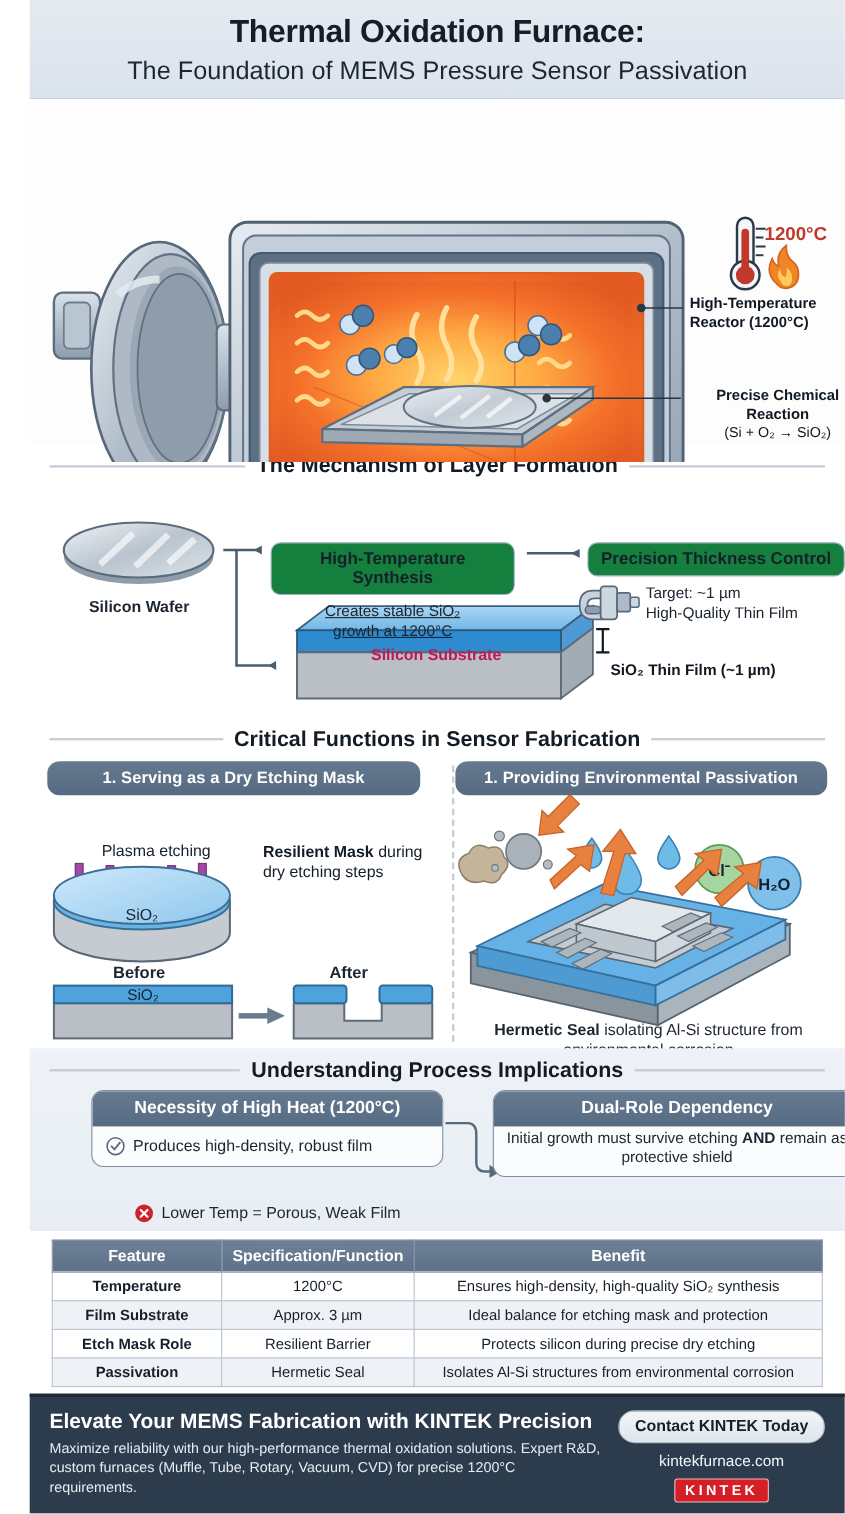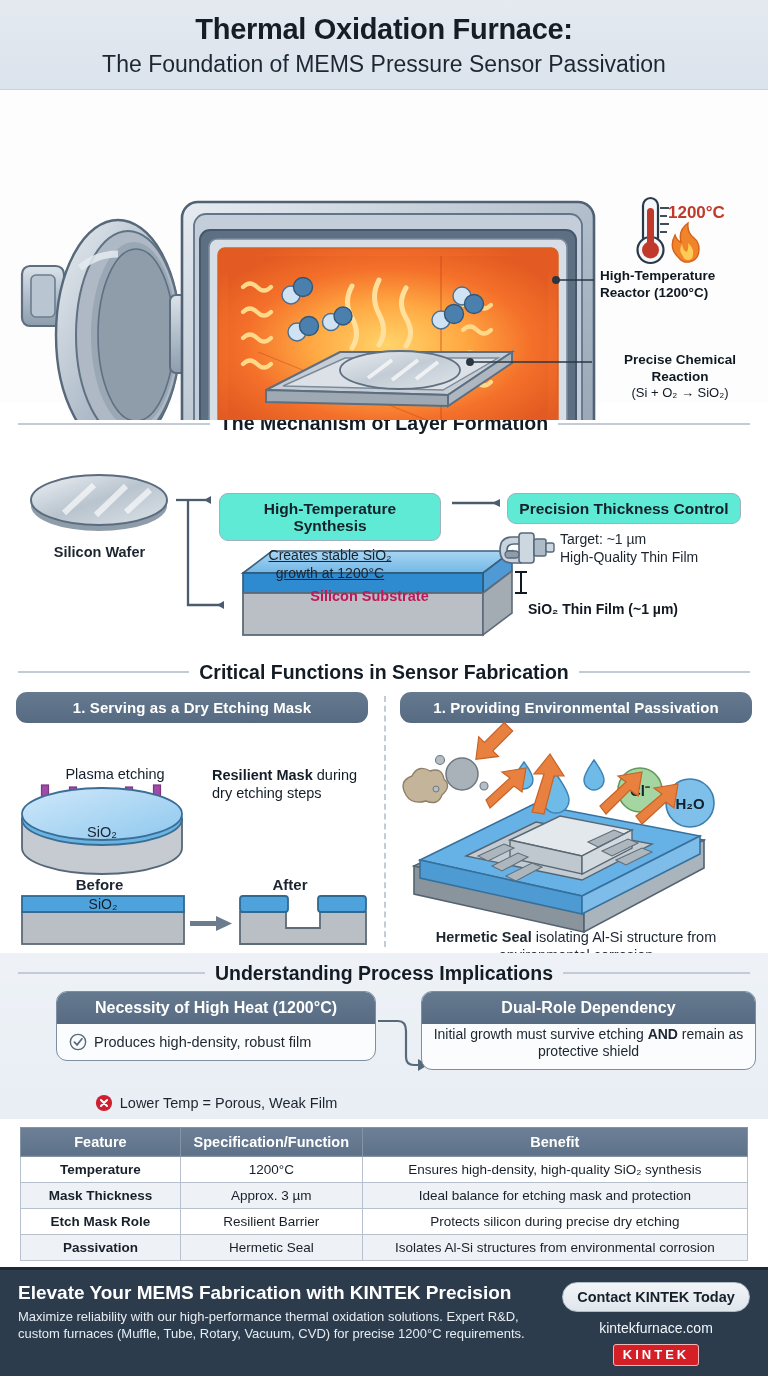--- a/index.html
+++ b/index.html
@@ -3,21 +3,21 @@
 <meta charset="utf-8">
 <style>
   * { box-sizing: border-box; margin:0; padding:0; }
   body {
     width: 768px; height: 1376px;
     font-family: "Liberation Sans", sans-serif;
     background: #ffffff;
     color: #1c2530;
     overflow: hidden;
   }
-  .page { width:768px; height:1376px; position:relative; display:flex; flex-direction:column; }
+  .page { width:768px; height:1376px; position:relative; display:flex; flex-direction:column;padding-left:27px; }
 
   
   .header {
     background: linear-gradient(180deg,#e4eaf0 0%, #dbe3ec 100%);
     padding: 14px 10px 12px;
     text-align:center;
     border-bottom: 1px solid #c9d3de;
   }
   .header h1 {
     font-size: 29px; font-weight: 800; letter-spacing:-0.3px; color:#161d26;
@@ -41,21 +41,21 @@
     display:flex; align-items:center; gap:10px; justify-content:center;
     padding: 9px 18px 6px;
   }
   .sec-title .ln { flex:1; height:2px; background:#c3ccd6; }
   .sec-title h3 { font-size:19.5px; font-weight:800; color:#131b24; white-space:nowrap; }
 
   
   .mech { position:relative; height:222px; background:#fff; }
   .mech svg { position:absolute; left:0; top:0; }
   .pill {
-    position:absolute; background:#5eead4; border:1.5px solid #9fb0c2; border-radius:9px;
+    position:absolute; background:#15803d; border:1.5px solid #9fb0c2; border-radius:9px;
     font-size:15.5px; font-weight:800; color:#15202b; text-align:center;
     padding:6px 10px; line-height:1.1;
   }
   .pill-a { left:219px; top:52px; width:222px; }
   .pill-b { left:507px; top:52px; width:234px; }
   .mtxt { position:absolute; font-size:14px; text-align:center; line-height:1.3; color:#1b242e; }
   .m1 { left:219px; top:105px; width:222px;text-decoration:underline; }
   .m2 { left:560px; top:89px; width:185px; text-align:left; }
   .lbl-wafer { position:absolute; left:22px; top:103px; width:155px; text-align:center; font-size:14.5px; font-weight:800; }
   .lbl-sub { position:absolute; left:232px; top:147px; width:275px; text-align:center; font-size:14.5px; font-weight:800; color:#be185d; }
@@ -558,21 +558,21 @@
           <th style="width:53%">Benefit</th>
         </tr>
       </thead>
       <tbody>
         <tr>
           <td class="feat">Temperature</td>
           <td>1200°C</td>
           <td>Ensures high-density, high-quality SiO₂ synthesis</td>
         </tr>
         <tr>
-          <td class="feat">Mask Thickness</td>
+          <td class="feat">Film Substrate</td>
           <td>Approx. 3 µm</td>
           <td>Ideal balance for etching mask and protection</td>
         </tr>
         <tr>
           <td class="feat">Etch Mask Role</td>
           <td>Resilient Barrier</td>
           <td>Protects silicon during precise dry etching</td>
         </tr>
         <tr>
           <td class="feat">Passivation</td>

